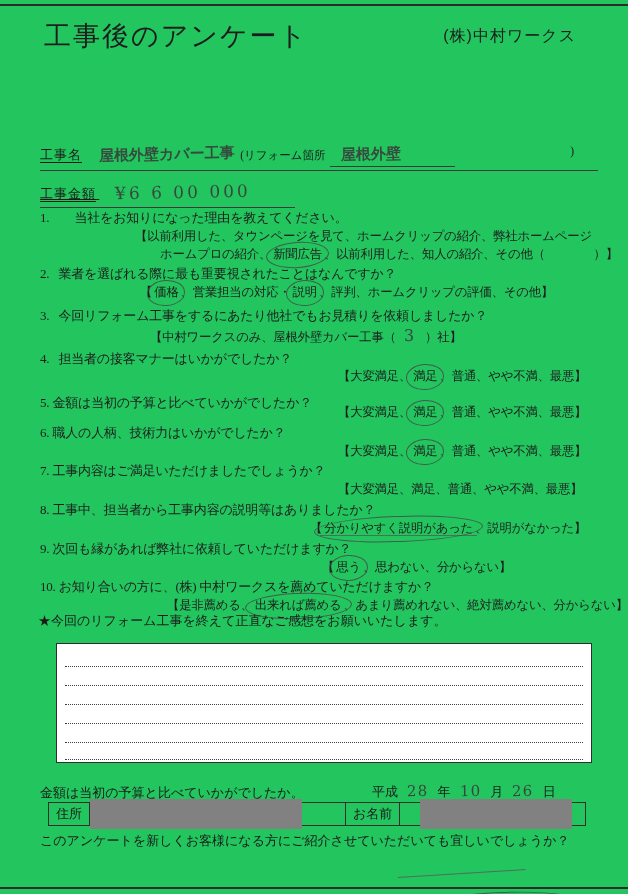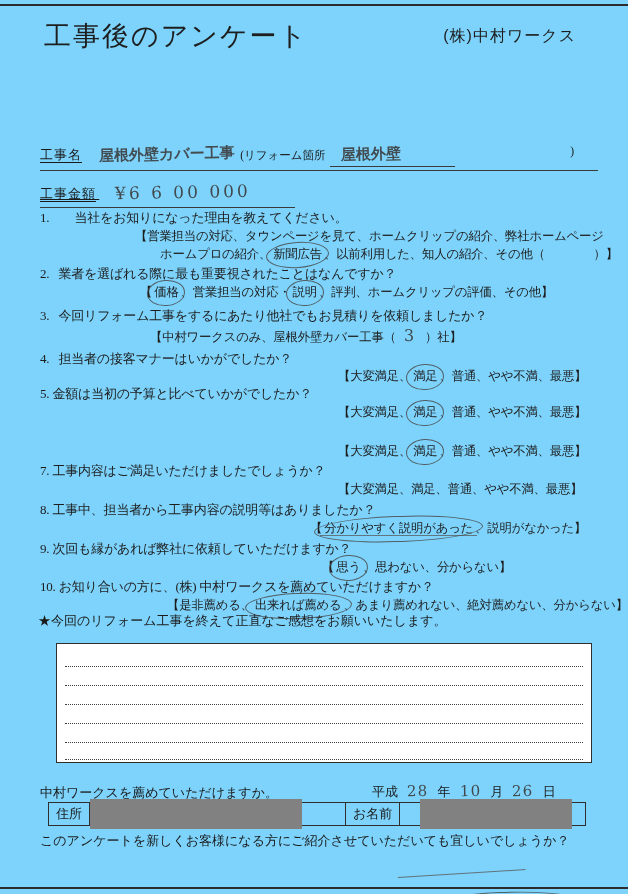--- a/index.html
+++ b/index.html
@@ -11,21 +11,21 @@
     width: 628px;
     height: 894px;
     position: relative;
     font-family: "Liberation Serif", "DejaVu Serif", serif;
     color: #1a1a1a;
     overflow: hidden;
   }
   .page {
     position: absolute;
     inset: 0;
-    background: #7dd3fc;
+    background: #22c55e;
   }
   .page::before {
     content: "";
     position: absolute;
     left: 0; right: 0; top: 4px;
     height: 2px;
     background: #2b2b2b;
   }
   .page::after {
     content: "";
@@ -293,21 +293,21 @@
   <div class="field-row" style="top:182px;text-decoration:underline;">
     <span class="f-label">工事金額</span>
     <span class="hw-num" style="font-size:17px; margin-left:16px;">¥6 6 00 000</span>
   </div>
   <div class="rule" style="left:40px; width:255px; top:207px;"></div>
 
   <div class="q" style="top:209px;">
     <span>1.</span>
     <span style="margin-left:22px;">当社をお知りになった理由を教えてください。</span>
   </div>
-  <div class="opts" style="left:135px; top:228px;">【営業担当の対応、タウンページを見て、ホームクリップの紹介、弊社ホームページ</div>
+  <div class="opts" style="left:135px; top:228px;">【以前利用した、タウンページを見て、ホームクリップの紹介、弊社ホームページ</div>
   <div class="opts" style="left:160px; top:246px;">
     <span>ホームプロの紹介、</span><span class="circ">新聞広告</span><span>、以前利用した、知人の紹介、その他（　　　　）】</span>
   </div>
 
   <div class="q" style="top:265px;">
     <span>2.</span>
     <span style="margin-left:6px;">業者を選ばれる際に最も重要視されたことはなんですか？</span>
   </div>
   <div class="opts" style="left:140px; top:284px;">
     <span>【</span><span class="circ">価格</span><span>、営業担当の対応・</span><span class="circ">説明</span><span>、評判、ホームクリップの評価、その他】</span>
@@ -322,28 +322,32 @@
   </div>
 
   <div class="q" style="top:350px;">
     <span>4.</span>
     <span style="margin-left:6px;">担当者の接客マナーはいかがでしたか？</span>
   </div>
   <div class="opts" style="left:338px; top:368px;">
     <span>【大変満足、</span><span class="circ">満足</span><span>、普通、やや不満、最悪】</span>
   </div>
 
-  <div class="q" style="top:385px;">
+  <div class="q" style="top:394px;">
     <span>5.</span>
     <span>金額は当初の予算と比べていかがでしたか？</span>
   </div>
   <div class="opts" style="left:338px; top:404px;">
     <span>【大変満足、</span><span class="circ">満足</span><span>、普通、やや不満、最悪】</span>
   </div>
 
+  <div class="q" style="top:424px;">
+    <span>6.</span>
+    <span>職人の人柄、技術力はいかがでしたか？</span>
+  </div>
   <div class="opts" style="left:338px; top:443px;">
     <span>【大変満足、</span><span class="circ">満足</span><span>、普通、やや不満、最悪】</span>
   </div>
 
   <div class="q" style="top:462px;">
     <span>7.</span>
     <span>工事内容はご満足いただけましたでしょうか？</span>
   </div>
   <div class="opts" style="left:338px; top:481px;">【大変満足、満足、普通、やや不満、最悪】</div>
 
@@ -374,21 +378,21 @@
   <div class="comment-star">★今回のリフォーム工事を終えて正直なご感想をお願いいたします。</div>
   <div class="comment-box">
     <div class="cline" style="top:22px;"></div>
     <div class="cline" style="top:41px;"></div>
     <div class="cline" style="top:60px;"></div>
     <div class="cline" style="top:79px;"></div>
     <div class="cline" style="top:98px;"></div>
     <div class="cline" style="top:115px;"></div>
   </div>
 
-  <div class="thanks">中村ワークスを薦めていただけますか。</div>
+  <div class="thanks">金額は当初の予算と比べていかがでしたか。</div>
 
   <div class="date-line">
     <span>平成</span>
     <span class="hw-num" style="margin:0 6px;">28</span>
     <span>年</span>
     <span class="hw-num" style="margin:0 6px;">10</span>
     <span>月</span>
     <span class="hw-num" style="margin:0 6px;">26</span>
     <span>日</span>
   </div>

